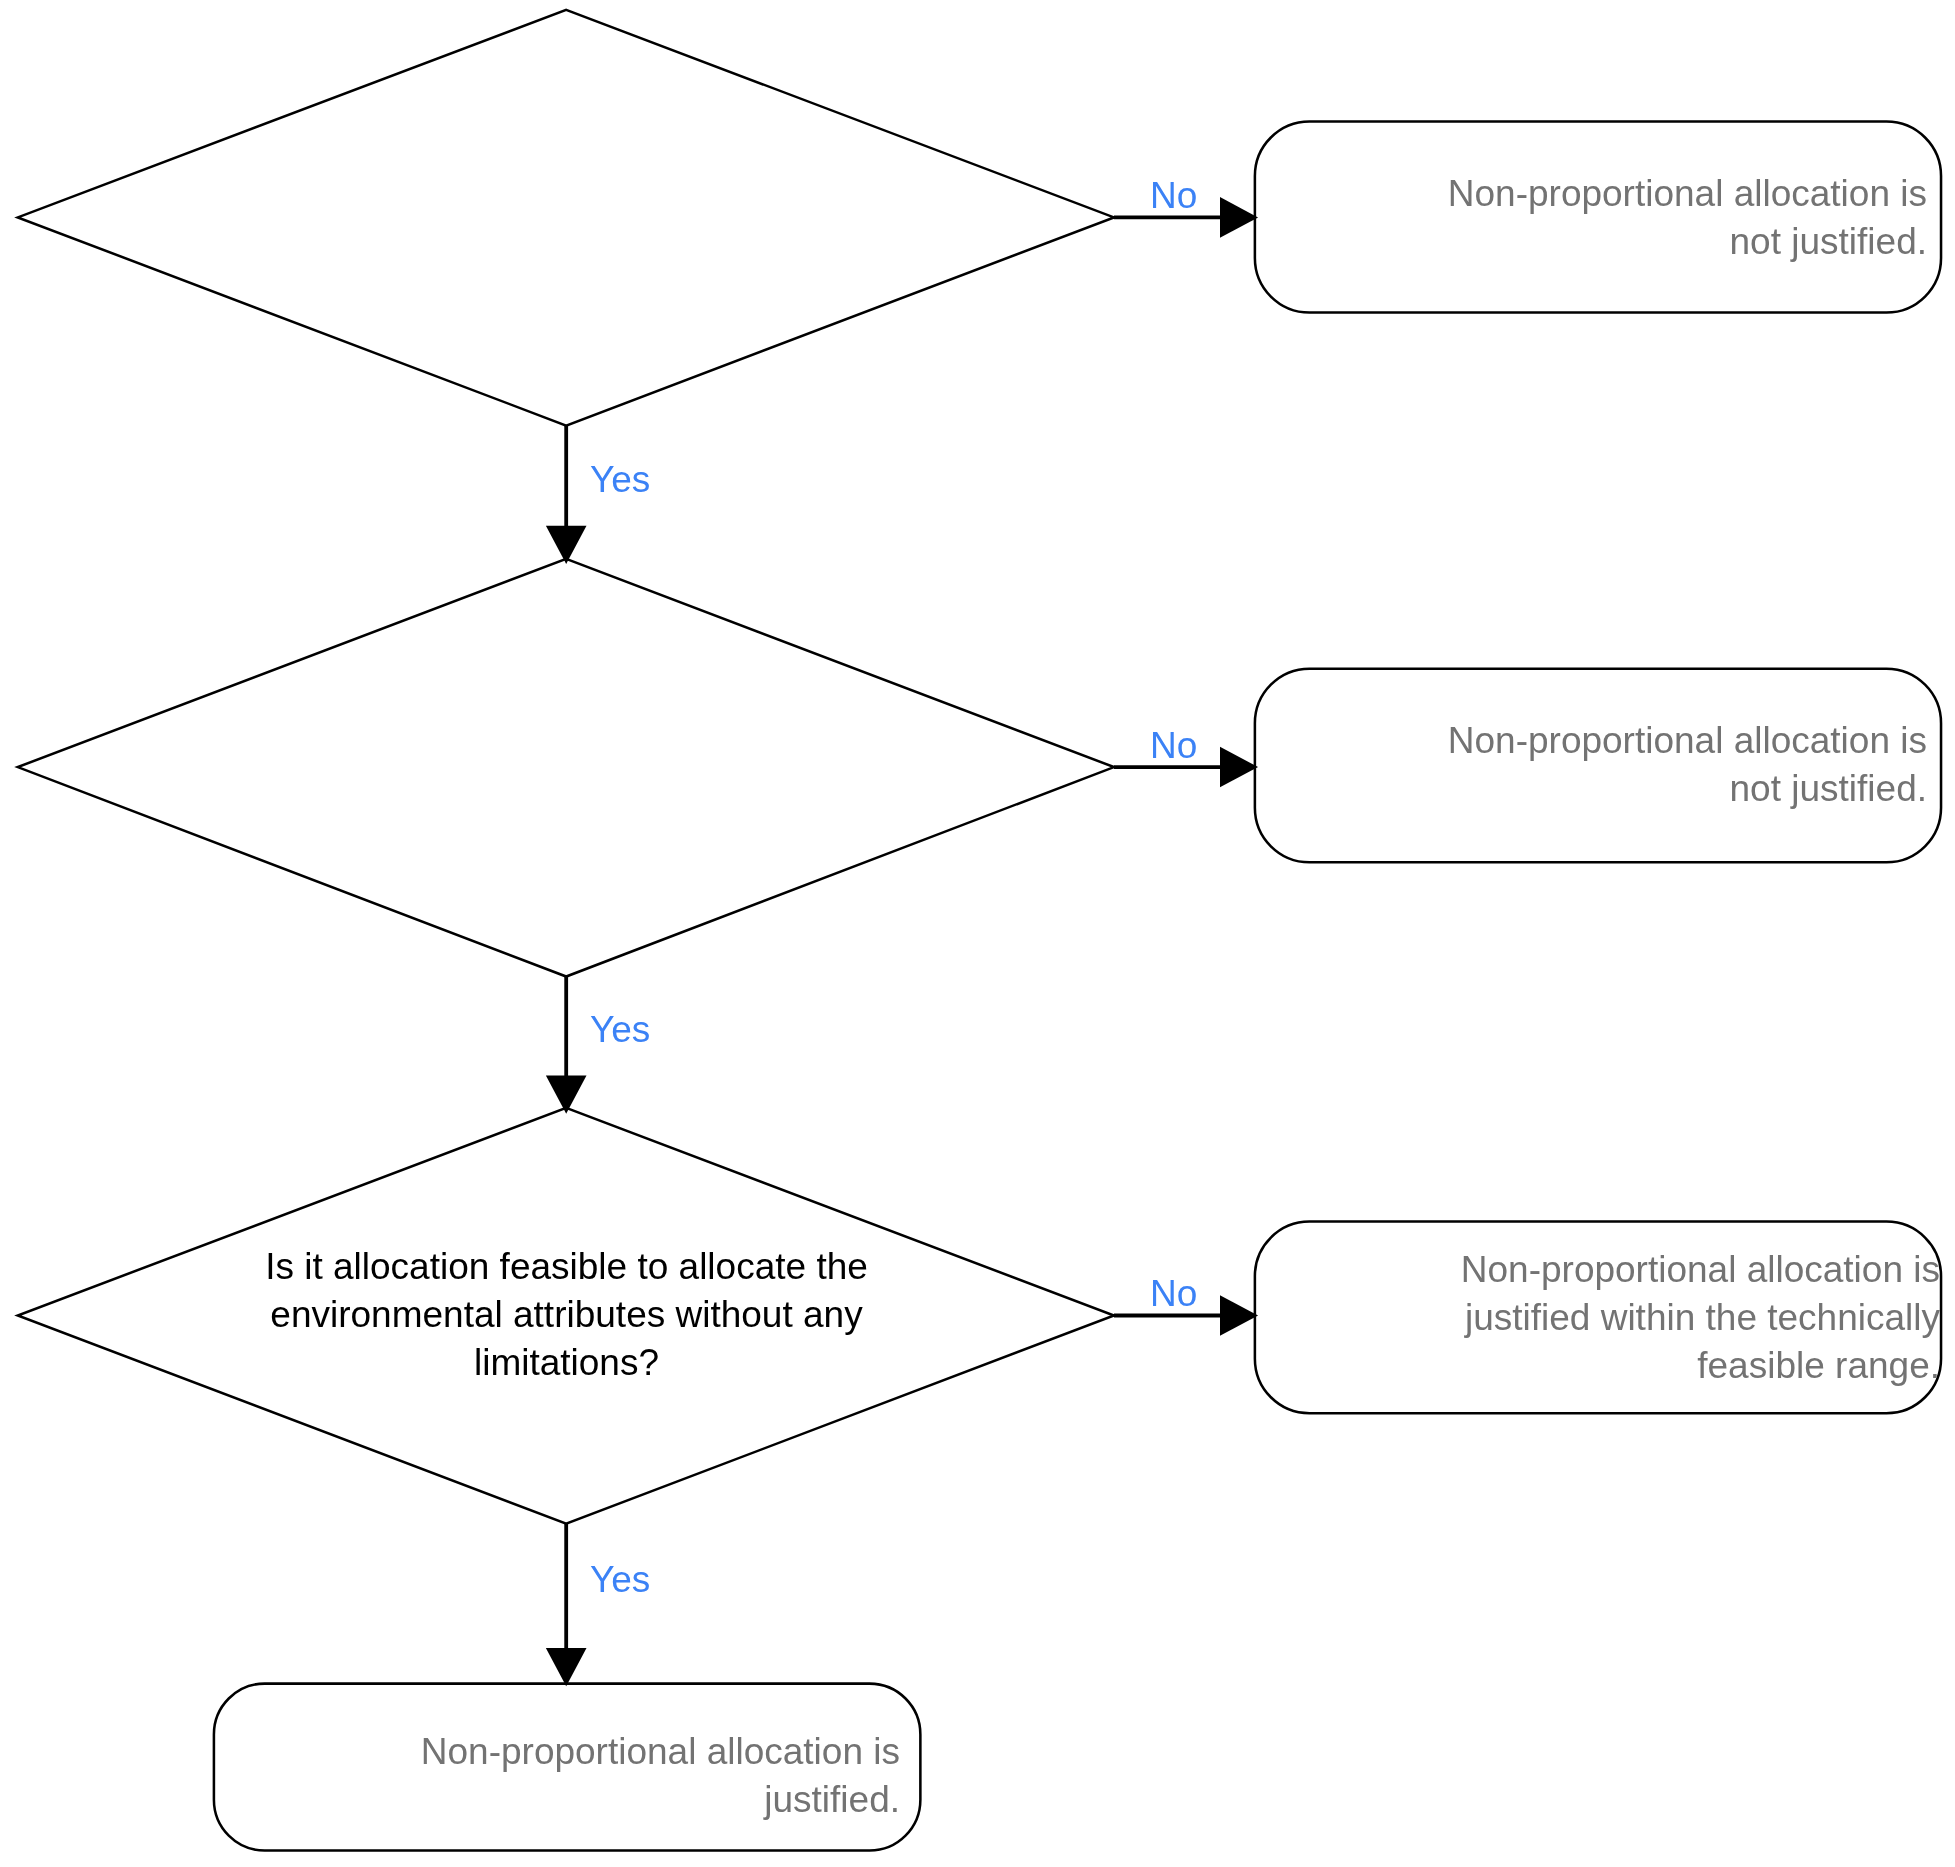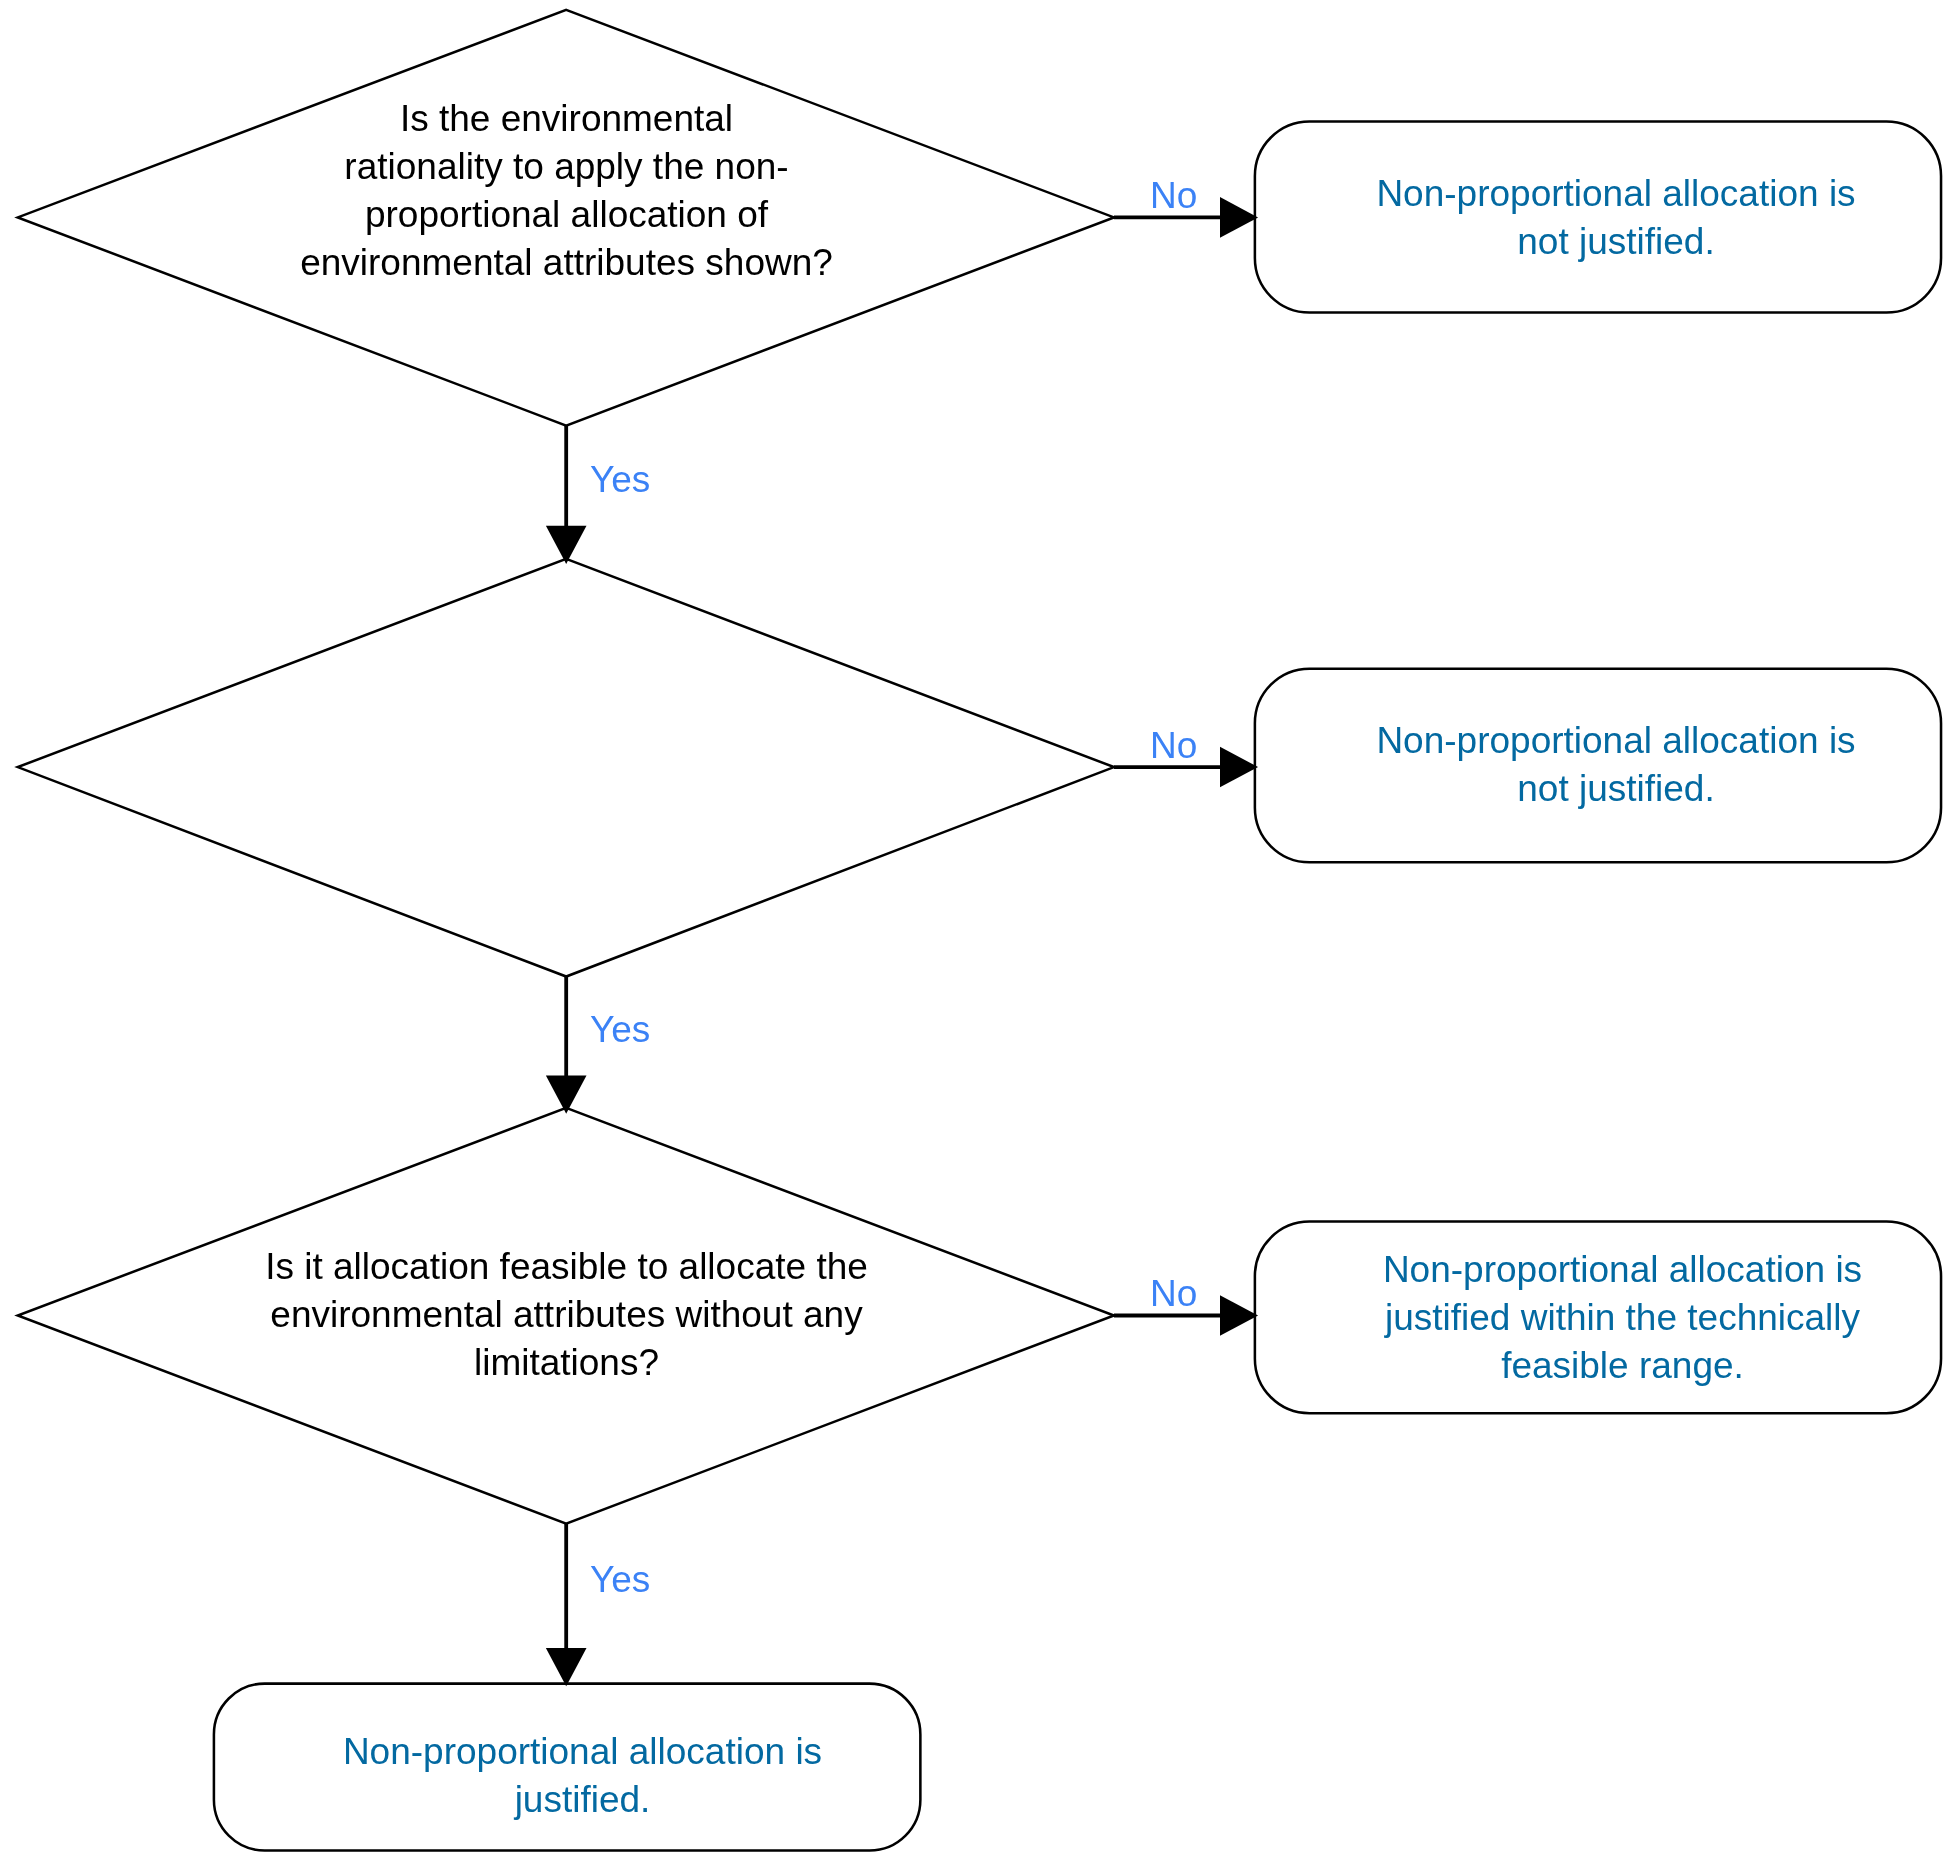--- a/index.html
+++ b/index.html
@@ -43,22 +43,22 @@
     text-align: center;
     color: #000000;
     font-family: "Liberation Sans", sans-serif;
     font-size: 37px;
     line-height: 1.30;
     white-space: pre-line;
     pointer-events: none;
   }
   .box-text {
     position: absolute;
-    text-align: center;
-    color: #0369a1;
+    text-align: right;
+    color: #737373;
     font-family: "Liberation Sans", sans-serif;
     font-size: 37px;
     line-height: 1.30;
     white-space: pre-line;
   }
   .edge-label {
     position: absolute;
     color: #3b82f6;
     font-family: Liberation Sans, sans-serif;
     font-size: 37px;
@@ -101,24 +101,20 @@
     <polygon class="arrow-head" points="892,1754 860,1694 924,1694"></polygon>
 
     <line class="conn-line" x1="1755" y1="2072" x2="1930" y2="2072"></line>
     <polygon class="arrow-head" points="1982,2072 1922,2040 1922,2104"></polygon>
 
     <line class="conn-line" x1="892" y1="2400" x2="892" y2="2608"></line>
     <polygon class="arrow-head" points="892,2656 860,2596 924,2596"></polygon>
 
   </svg>
 
-  <div class="node-text" style="left:249px; top:95px; width:635px;">Is the environmental
-rationality to apply the non-
-proportional allocation of
-environmental attributes shown?</div>
 
 
   <div class="node-text" style="left:122px; top:1243px; width:889px;">Is it allocation feasible to allocate the
 environmental attributes without any
 limitations?</div>
 
   <div class="box-text" style="left:1305px; top:170px; width:622px;">Non-proportional allocation is
 not justified.</div>
 
   <div class="box-text" style="left:1305px; top:717px; width:622px;">Non-proportional allocation is

